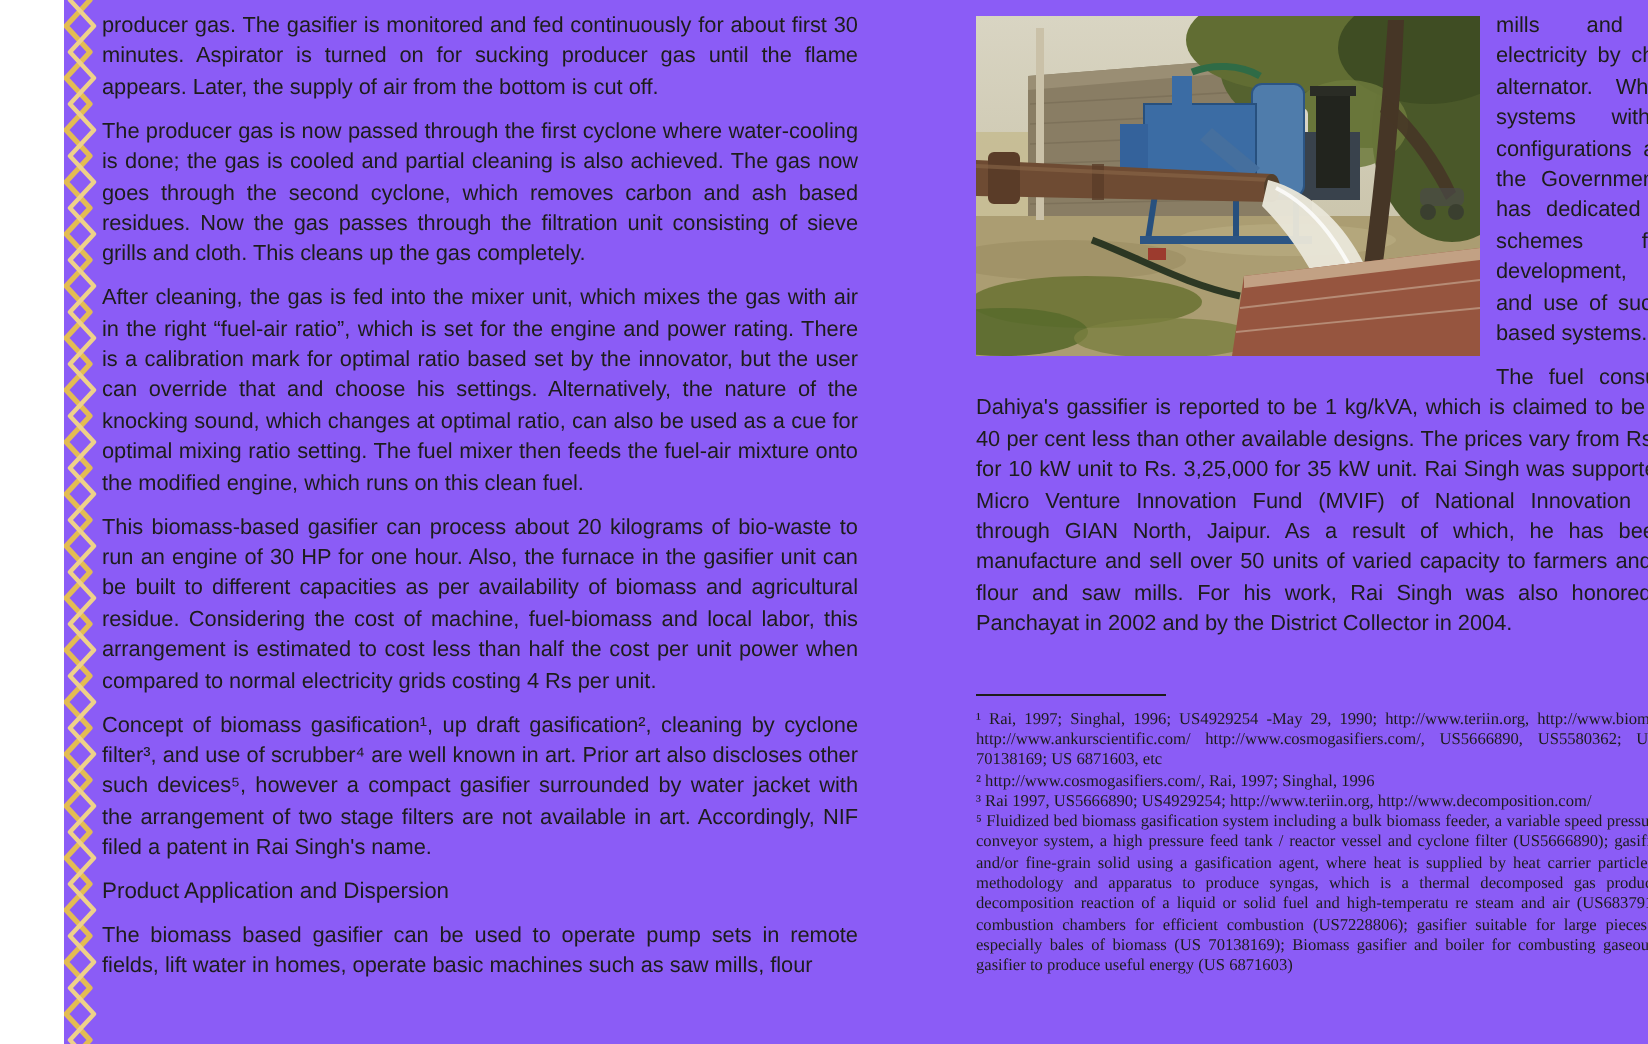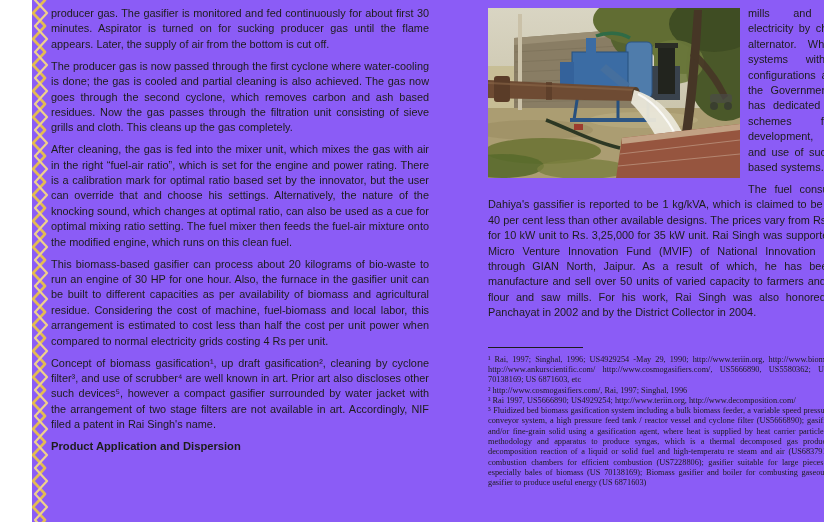--- a/index.html
+++ b/index.html
@@ -4,21 +4,21 @@
 <style>
   html,body{margin:0;padding:0;background:#ffffff;}
   .page{
     position:relative;width:824px;height:522px;background:#8b5cf6;
     font-family:"Liberation Sans",sans-serif;color:#1d1d1b;overflow:hidden;margin-left:32px;
   }
   .zigzag{position:absolute;left:-4px;top:0;}
   .col-left{position:absolute;left:19px;top:6px;width:378px;}
   .col-right{position:absolute;left:456px;top:6px;width:390px;}
   p.body{font-size:10.9px;line-height:15.4px;text-align:justify;margin:0 0 6.5px 0;}
-  .heading{font-size:11.2px;line-height:15.4px;font-weight:bold;margin:2px 0 6.5px 0;}
+  .heading{font-size:11.2px;line-height:15.4px;font-weight:normal;margin:2px 0 6.5px 0;}
   .photo{float:left;width:252px;height:170px;margin:2px 8px 10px 0;background:#cfcbb4;}
   .photo svg{display:block;width:100%;height:100%;}
   .fnsep{width:95px;border:none;border-top:1.4px solid #1d1d1b;margin:26px 0 7px 0;clear:none;}
   p.fn{font-family:"Liberation Serif",serif;font-size:8.3px;line-height:10.3px;text-align:justify;margin:0;}
 </style>
 </head>
 <body>
 
 <div class="page">
 
@@ -32,20 +32,21 @@
     <rect width="24" height="522" fill="url(#zzp)"></rect>
   </svg>
 
   <div class="col-left">
     <p class="body">producer gas. The gasifier is monitored and fed continuously for about first 30 minutes. Aspirator is turned on for sucking producer gas until the flame appears. Later, the supply of air from the bottom is cut off.</p>
     <p class="body">The producer gas is now passed through the first cyclone where water-cooling is done; the gas is cooled and partial cleaning is also achieved. The gas now goes through the second cyclone, which removes carbon and ash based residues. Now the gas passes through the filtration unit consisting of sieve grills and cloth. This cleans up the gas completely.</p>
     <p class="body">After cleaning, the gas is fed into the mixer unit, which mixes the gas with air in the right “fuel-air ratio”, which is set for the engine and power rating. There is a calibration mark for optimal ratio based set by the innovator, but the user can override that and choose his settings. Alternatively, the nature of the knocking sound, which changes at optimal ratio, can also be used as a cue for optimal mixing ratio setting. The fuel mixer then feeds the fuel-air mixture onto the modified engine, which runs on this clean fuel.</p>
     <p class="body">This biomass-based gasifier can process about 20 kilograms of bio-waste to run an engine of 30 HP for one hour. Also, the furnace in the gasifier unit can be built to different capacities as per availability of biomass and agricultural residue. Considering the cost of machine, fuel-biomass and local labor, this arrangement is estimated to cost less than half the cost per unit power when compared to normal electricity grids costing 4 Rs per unit.</p>
     <p class="body">Concept of biomass gasification¹, up draft gasification², cleaning by cyclone filter³, and use of scrubber⁴ are well known in art. Prior art also discloses other such devices⁵, however a compact gasifier surrounded by water jacket with the arrangement of two stage filters are not available in art. Accordingly, NIF filed a patent in Rai Singh's name.</p>
     <div class="heading">Product Application and Dispersion</div>
+    <p class="body">The biomass based gasifier can be used to operate pump sets in remote fields, lift water in homes, operate basic machines such as saw mills, flour</p>
   </div>
 
   <div class="col-right">
 
     <div class="photo">
       <svg viewBox="0 0 252 170" preserveAspectRatio="none" aria-hidden="true">
         <defs>
           <linearGradient id="sky" x1="0" y1="0" x2="0" y2="1">
             <stop offset="0" stop-color="#d9d5c3"></stop>
               <stop offset="1" stop-color="#c2bb9e"></stop>

